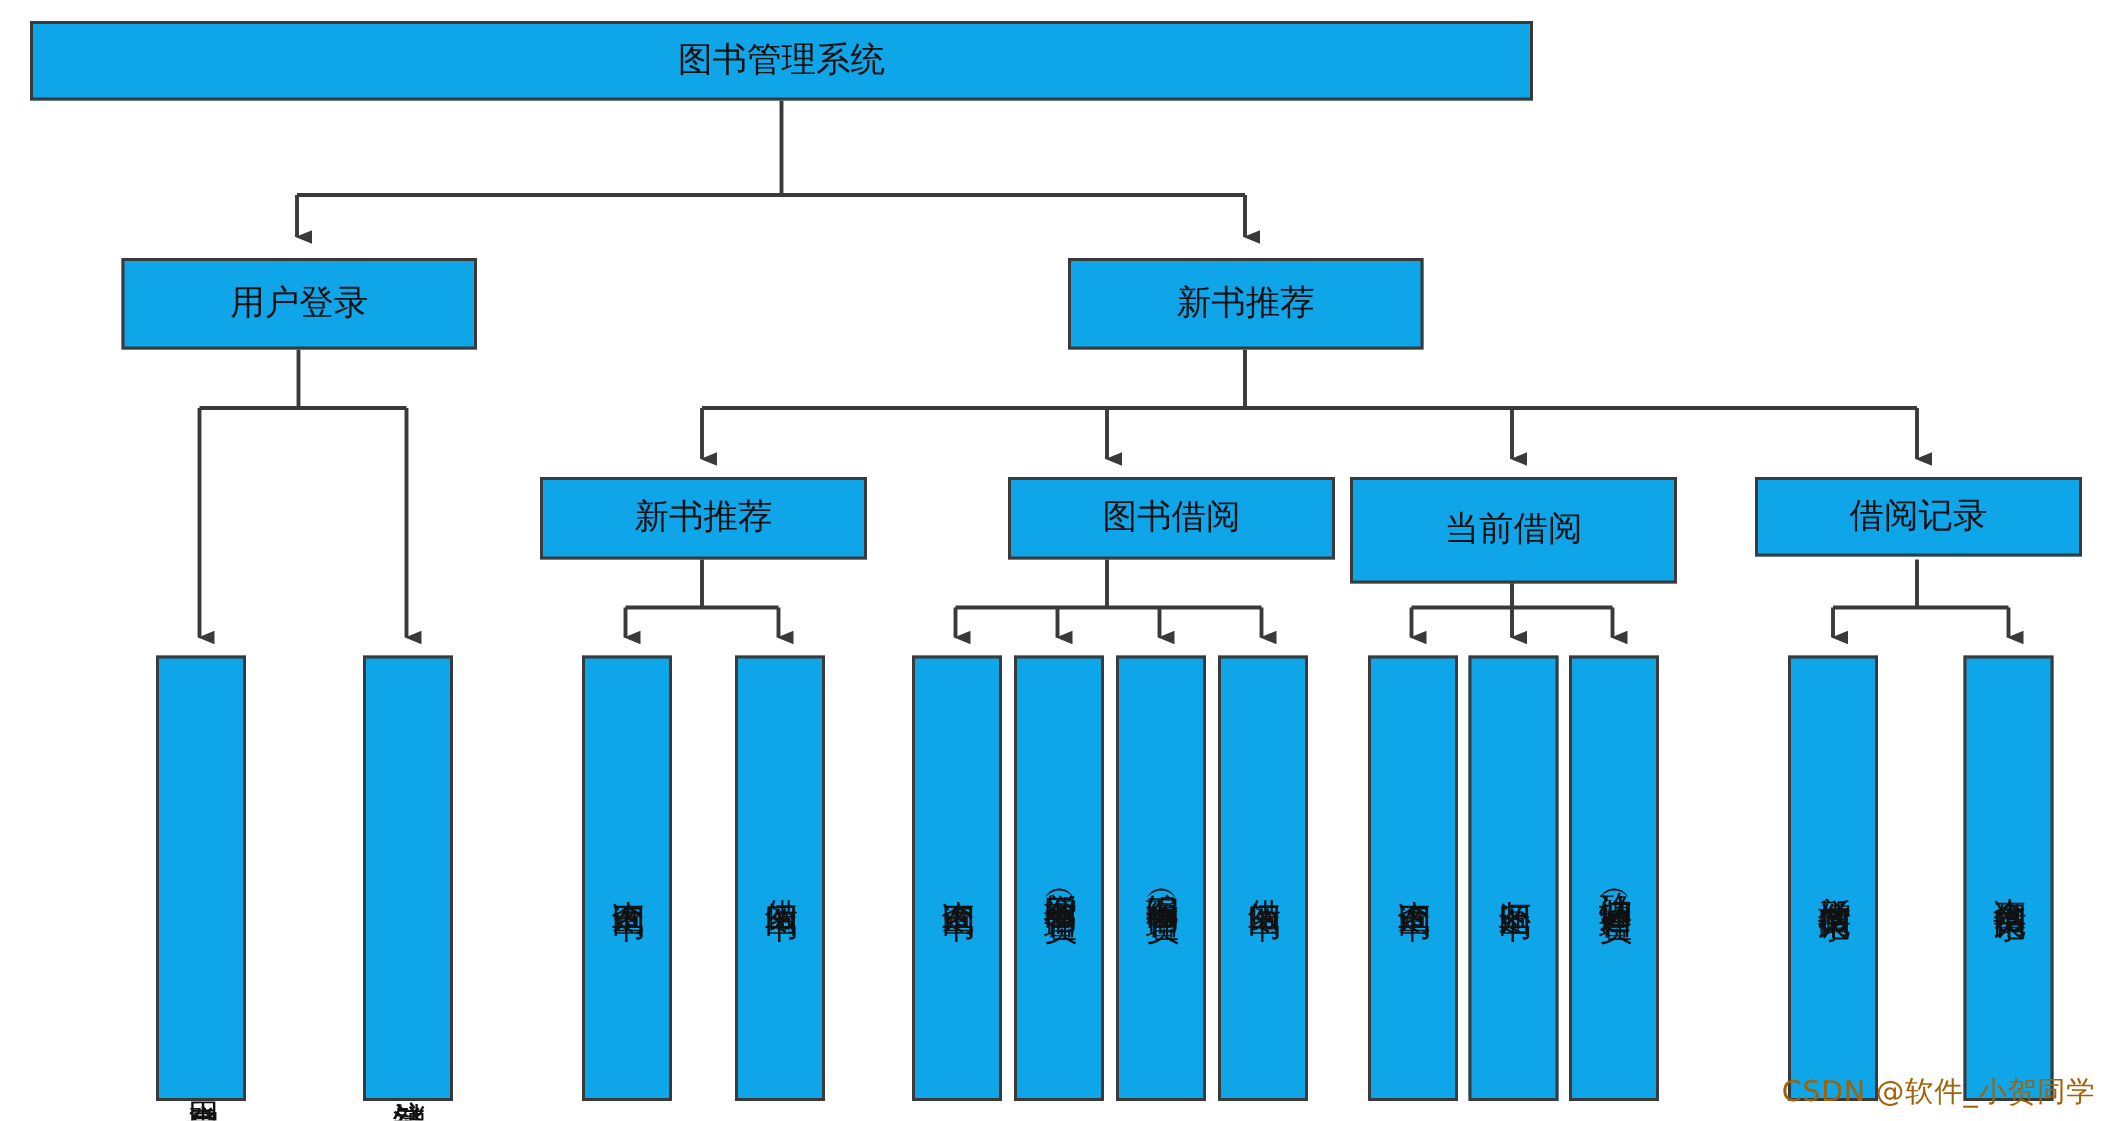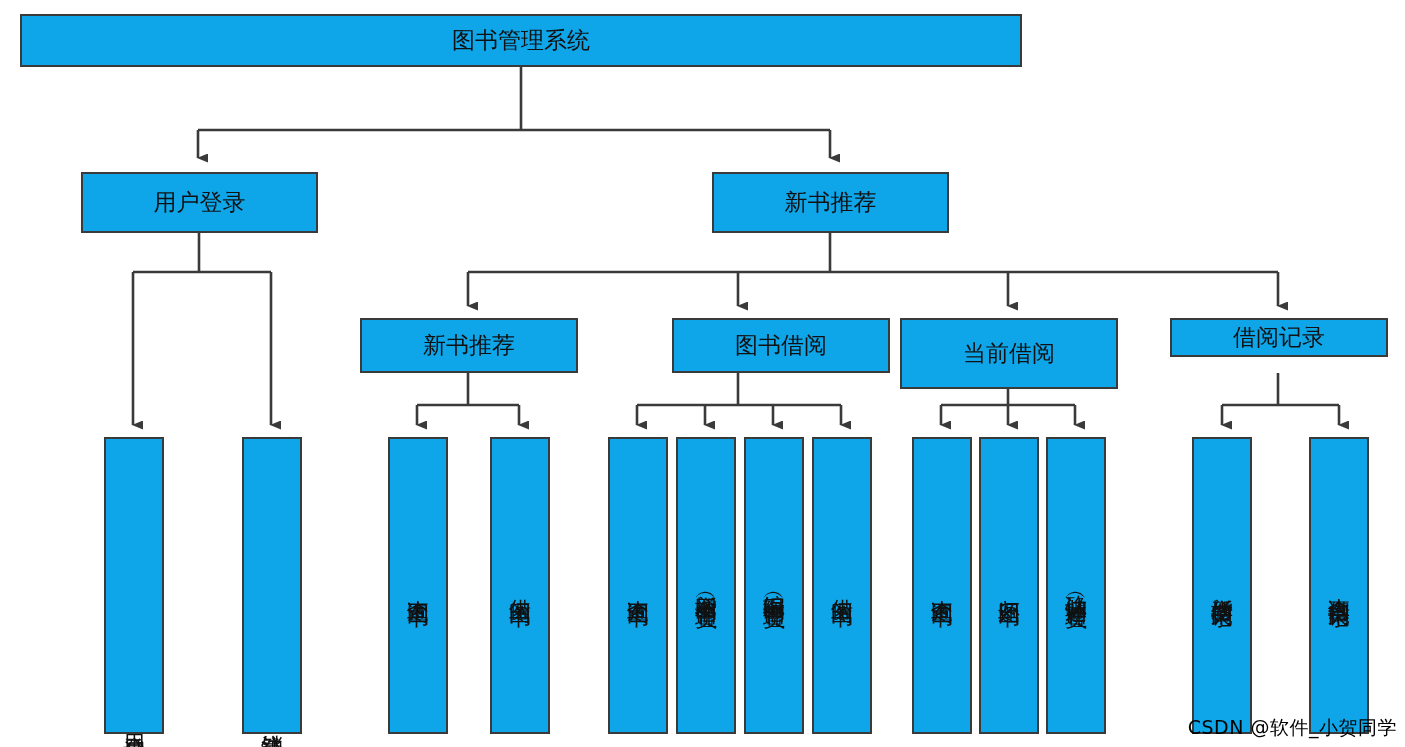--- a/index.html
+++ b/index.html
@@ -58,21 +58,21 @@
   }
   .node.vert.align-bottom {
     align-items: flex-end;
     padding-bottom: 8px;
   }
   #watermark {
     position: absolute;
     right: 8px;
     bottom: 6px;
     font-size: 19px;
-    color: #000000;
+    color: #a16207;
     letter-spacing: 0.5px;
     z-index: 5;
     white-space: pre;
   }
 </style>
 </head>
 <body>
 
 <div id="diagram-root">
 
@@ -139,21 +139,21 @@
 
   <div class="node horiz" style="left:360px; top:318px; width:218px; height:55px;">
     <span class="node-label">新书推荐</span>
   </div>
   <div class="node horiz" style="left:630px; top:318px; width:218px; height:55px;margin-left:42px;">
     <span class="node-label">图书借阅</span>
   </div>
   <div class="node horiz" style="left:900px; top:318px; width:218px; height:71px;">
     <span class="node-label">当前借阅</span>
   </div>
-  <div class="node horiz" style="left:1170px; top:318px; width:218px; height:39px;">
+  <div class="node horiz" style="left:1170px; top:318px; width:218px; height:53px;">
     <span class="node-label">借阅记录</span>
   </div>
 
   <div class="node vert align-bottom" style="left:104px; top:437px; width:60px; height:297px;">
     <span class="node-label">用户登录</span>
   </div>
   <div class="node vert align-bottom" style="left:242px; top:437px; width:60px; height:297px;">
     <span class="node-label">注销登录</span>
   </div>
 

